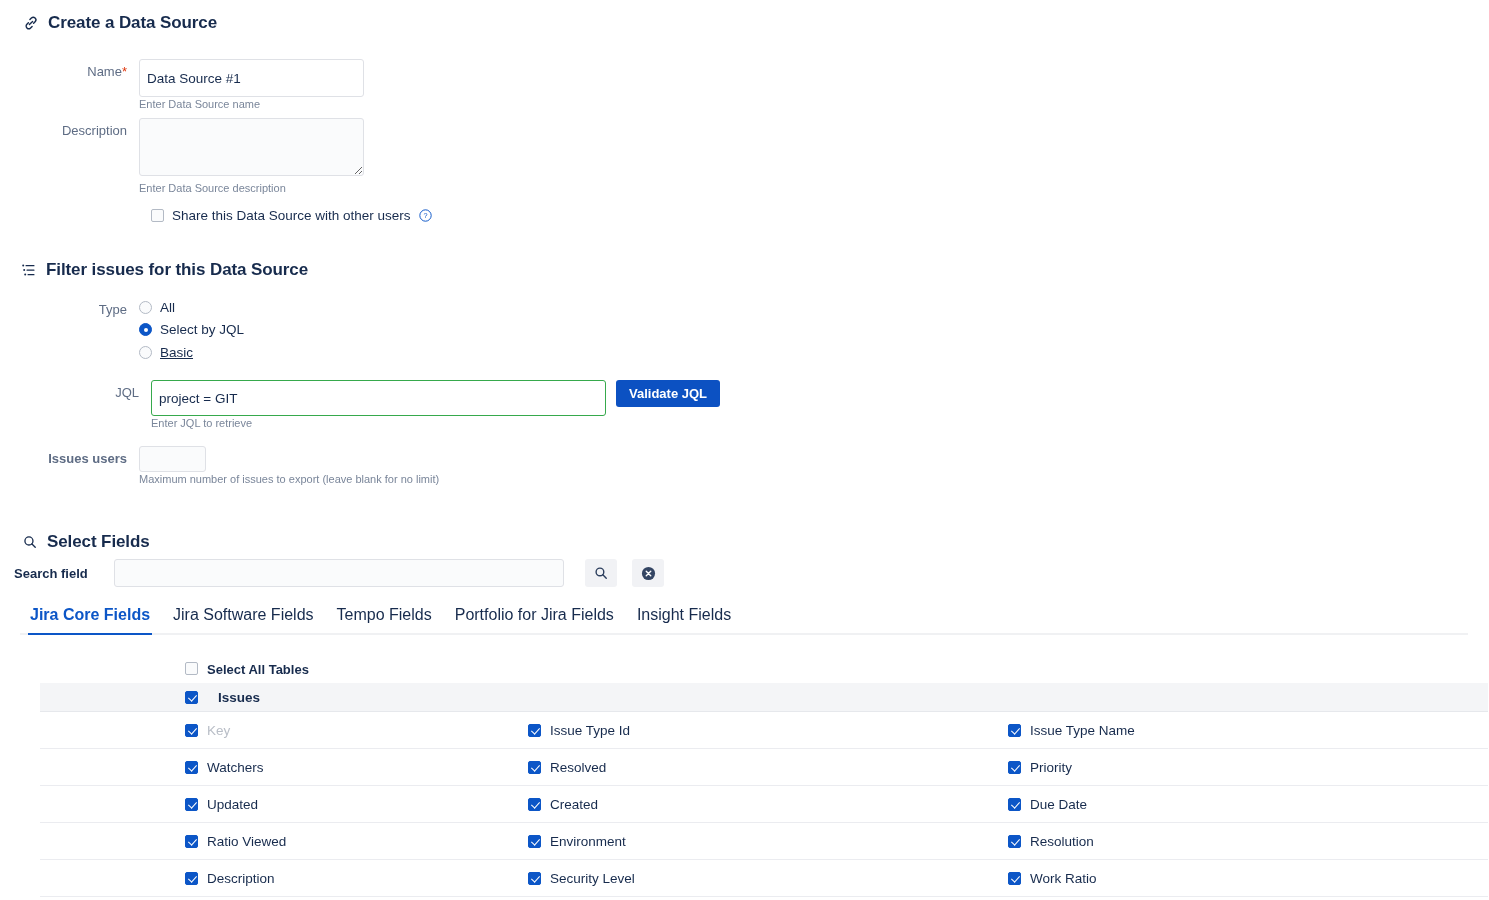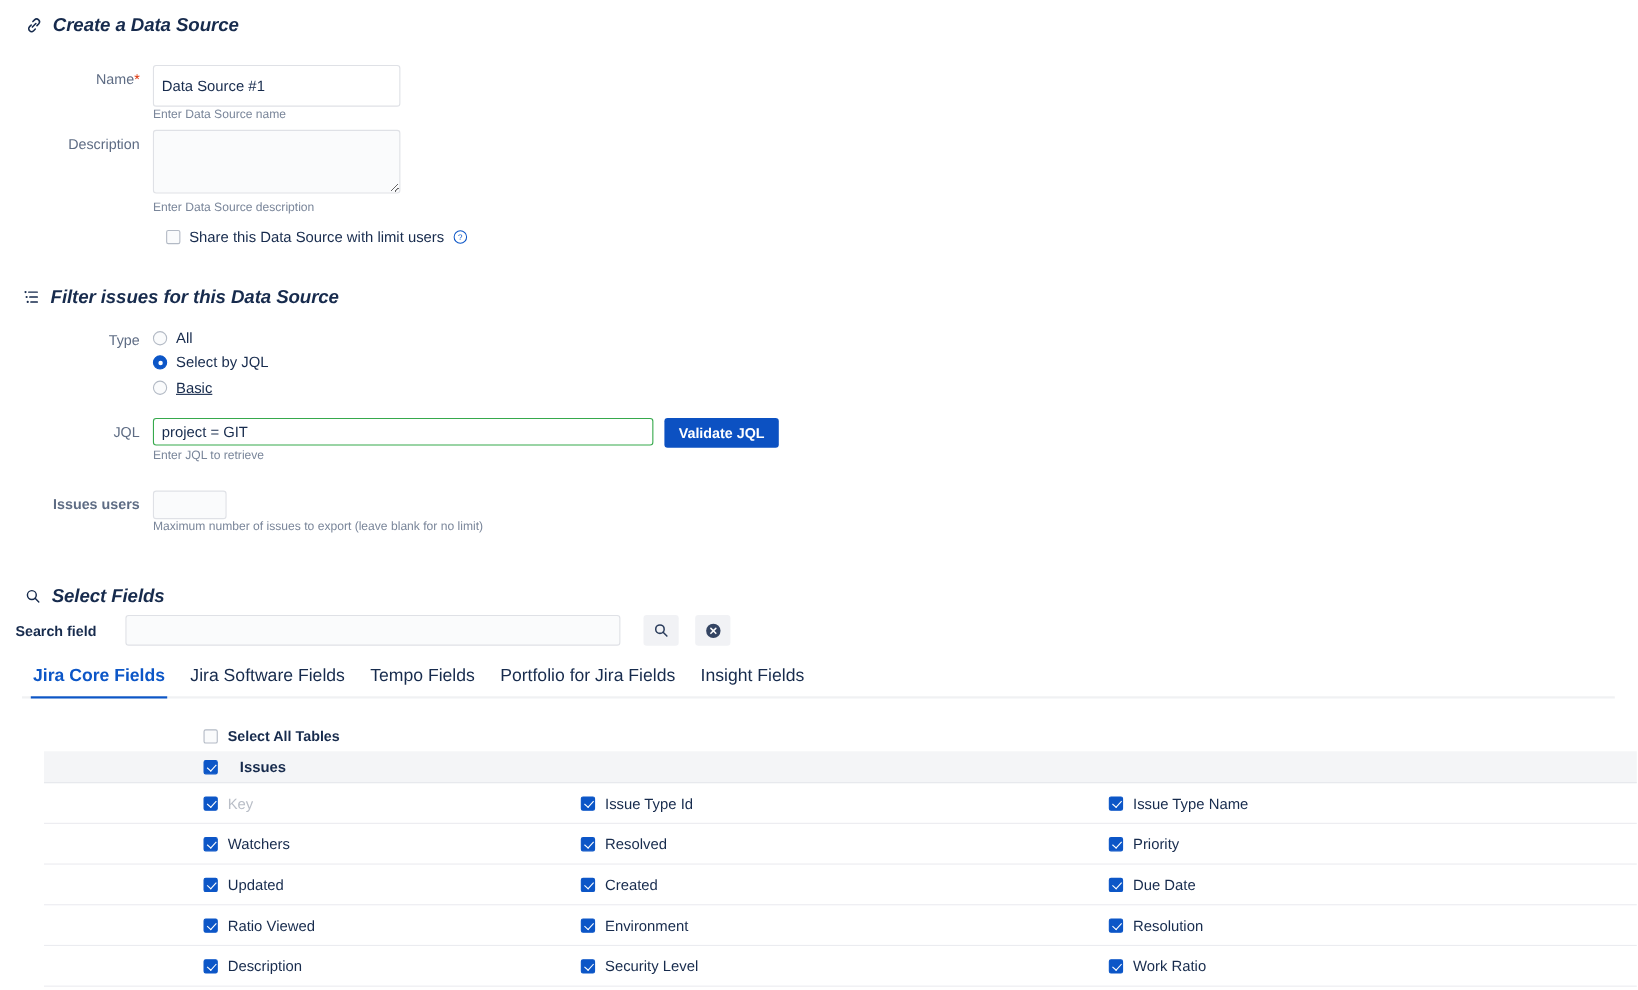--- a/index.html
+++ b/index.html
@@ -11,21 +11,20 @@
     color: #172b4d;
     overflow: hidden;
   }
   .page { position: relative; width: 1489px; height: 900px; }
 
   
   .section-head {
     display: flex; align-items: center; gap: 9px;
     font-size: 17px; font-weight: 700; color: #172b4d;
     letter-spacing: -0.1px;
-    font-style: italic;
   }
   .sec-icon { width: 17px; height: 17px; display: inline-flex; align-items: center; justify-content: center; }
   .sec-icon svg { display: block; }
 
   
   .frow { display: flex; align-items: flex-start; }
   .flabel {
     width: 139px; text-align: right; padding-right: 12px;
     font-size: 13px; color: #5e6c84; font-weight: 400;
     line-height: 26px; white-space: nowrap;
@@ -105,21 +104,21 @@
   .ftable { width: 1448px; margin-left: 20px; }
   .frow-line { display: flex; align-items: center; height: 37px; border-bottom: 1px solid #ebecf0; }
   .frow-line.head-all { border-bottom: none; height: 28px; }
   .frow-line.group { background: #f4f5f7; border-bottom: 1px solid #e6e8ec; height: 29px; }
   .cell { display: flex; align-items: center; gap: 9px; font-size: 13.5px; }
   .cell.c1 { width: 480px; padding-left: 145px; }
   .cell.c2 { width: 480px; padding-left: 8px; }
   .cell.c3 { width: 480px; padding-left: 8px; }
   .cell.disabled .lbl { color: #b9bec7; }
   .grouplbl { font-weight: 700; font-size: 13.5px; padding-left: 145px; display: flex; align-items: center; gap: 20px; }
-  .allbl { font-weight: 700; font-size: 13px; padding-left: 145px; display: flex; align-items: center; gap: 9px; }
+  .allbl { font-weight: 700; font-size: 13px; padding-left: 145px; display: flex; gap: 9px; }
 </style>
 </head>
 <body>
 
 <div class="page">
 
   <div style="position:absolute;left:22px;top:13px;" class="section-head">
     <span class="sec-icon">
       <svg width="16" height="16" viewBox="0 0 16 16" fill="none" stroke="#172b4d" stroke-width="1.4" stroke-linecap="round">
         <path d="M6.4 9.6 9.6 6.4"></path>
@@ -141,21 +140,21 @@
   <div class="frow" style="position:absolute;left:0;top:118px;">
     <div class="flabel">Description</div>
     <div class="fctl">
       <textarea class="txt" style="width: 225px; height: 58px; resize: both;"></textarea>
       <div class="hint" style="margin-top:1px;">Enter Data Source description</div>
     </div>
   </div>
 
   <div class="inline" style="position:absolute;left:151px;top:208px;">
     <span class="cb"></span>
-    <span>Share this Data Source with limit users</span>
+    <span>Share this Data Source with other users</span>
     <span style="display:inline-flex;">
       <svg width="13" height="13" viewBox="0 0 16 16">
         <circle cx="8" cy="8" r="7" fill="none" stroke="#0c56c7" stroke-width="1.2"></circle>
         <text x="8" y="11.5" font-size="9" font-family="Liberation Sans, sans-serif" fill="#0c56c7" text-anchor="middle">?</text>
       </svg>
     </span>
   </div>
 
   <div style="position:absolute;left:20px;top:260px;" class="section-head">
     <span class="sec-icon">
@@ -184,25 +183,25 @@
         <span class="rd on"></span>
         <span>Select by JQL</span>
       </div>
       <div class="inline" style="height:23px;text-decoration:underline;">
         <span class="rd"></span>
         <span>Basic</span>
       </div>
     </div>
   </div>
 
-  <div class="frow" style="position:absolute;left:0;top:380px;">
+  <div class="frow" style="position:absolute;left:12px;top:380px;">
     <div class="flabel">JQL</div>
     <div class="fctl" style="display:flex;flex-direction:column;">
       <div style="display:flex;align-items:flex-start;gap:10px;">
-        <input class="txt" style="width: 455px; height: 25px; background: rgb(255, 255, 255); border: 1px solid rgb(54, 169, 76);" value="project = GIT">
+        <input class="txt" style="width: 455px; height: 36px; background: rgb(255, 255, 255); border: 1px solid rgb(54, 169, 76);" value="project = GIT">
         <button class="btn-primary" style="height:27px;">Validate JQL</button>
       </div>
       <div class="hint">Enter JQL to retrieve</div>
     </div>
   </div>
 
   <div class="frow" style="position:absolute;left:0;top:446px;">
     <div class="flabel bold" style="color:#5e6c84;font-weight:700;">Issues users</div>
     <div class="fctl">
       <input class="txt" style="width: 67px; height: 26px;" value="">

